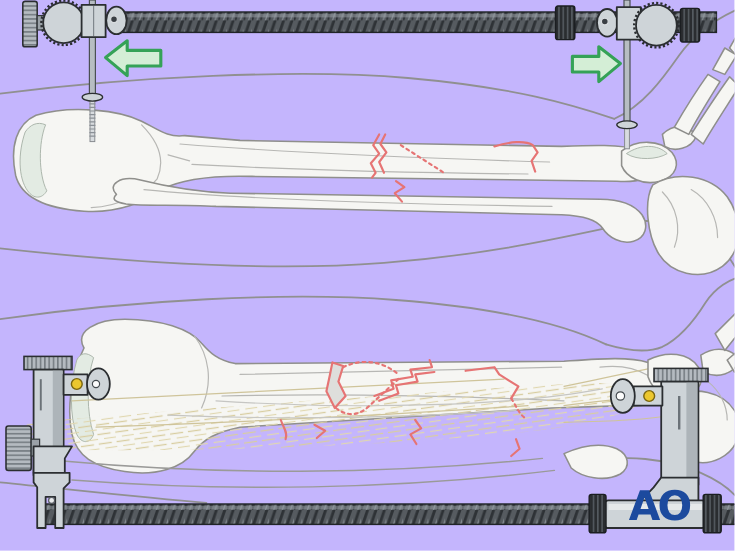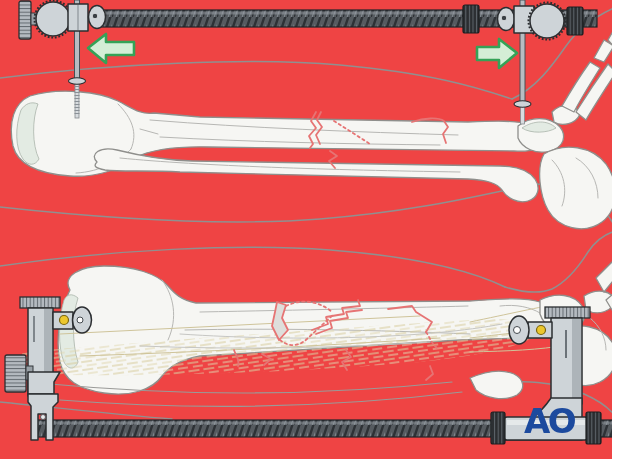--- a/index.html
+++ b/index.html
@@ -12,21 +12,21 @@
     --c-metal-outline:#2b2e31;
     --c-bone-fill:#f6f6f3;
     --c-bone-outline:#8f8f8c;
     --c-cartilage-tint:#e3ebe3;
     --c-skin-line:#909090;
     --c-muscle-tan:#d8cda0;
     --c-washer-yellow:#ecc72e;
     --c-logo-blue:#1c4a9e;
   }
   html,body{margin:0;padding:0;background:#ffffff;}
-  .canvas-wrap{width:612px;height:459px;background:#ef4444;overflow:hidden;font-family:"Liberation Sans",sans-serif;}
+  .canvas-wrap{width:612px;height:459px;background:#c4b5fd;overflow:hidden;font-family:"Liberation Sans",sans-serif;}
   svg{display:block;}
   .skin{fill:none;stroke:var(--c-skin-line);stroke-width:1.5;stroke-linecap:round;}
   .bone{fill:var(--c-bone-fill);stroke:var(--c-bone-outline);stroke-width:1.3;stroke-linejoin:round;}
   .bone-line{fill:none;stroke:#b7b7b4;stroke-width:1;stroke-linecap:round;}
   .cartilage{fill:var(--c-cartilage-tint);stroke:#a9b4a9;stroke-width:.8;}
   .fracture{fill:none;stroke:var(--c-fracture-red);stroke-width:1.8;stroke-linejoin:round;stroke-linecap:round;}
   .fracture-bold{fill:#dededb;stroke:var(--c-fracture-red);stroke-width:1.8;stroke-linejoin:round;}
   .fracture-dotted{fill:none;stroke:var(--c-fracture-red);stroke-width:1.8;stroke-dasharray:2.4 3.2;stroke-linecap:round;}
   .metal{fill:var(--c-metal-light);stroke:var(--c-metal-outline);stroke-width:1.5;stroke-linejoin:round;}
   .metal-thin{fill:var(--c-metal-light);stroke:var(--c-metal-outline);stroke-width:1.1;}

